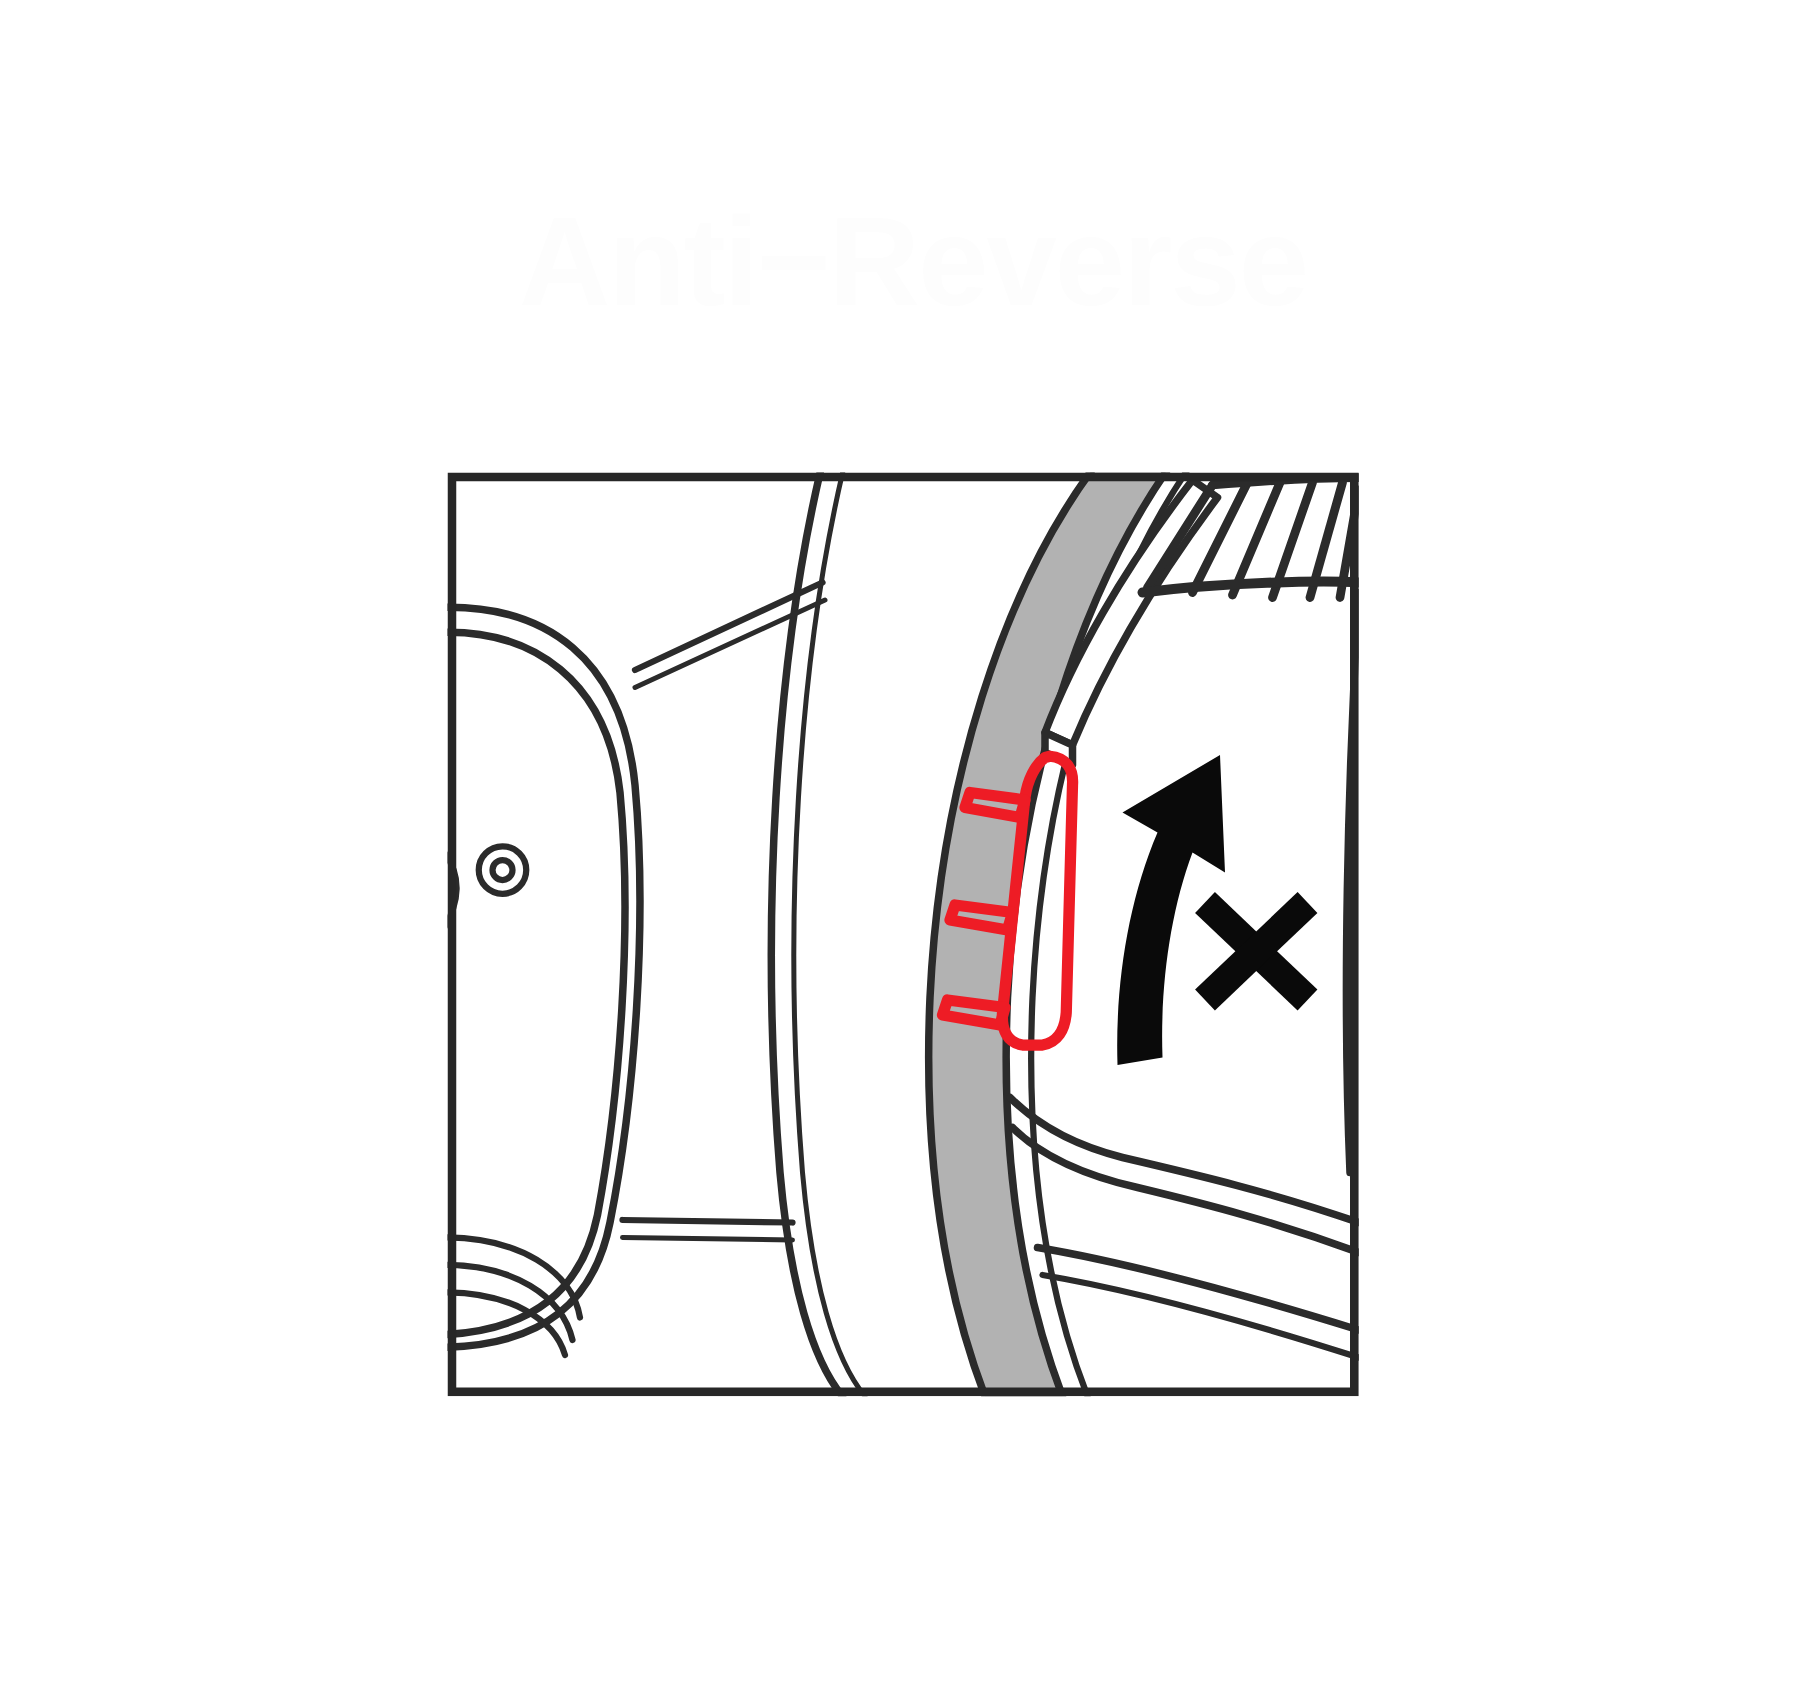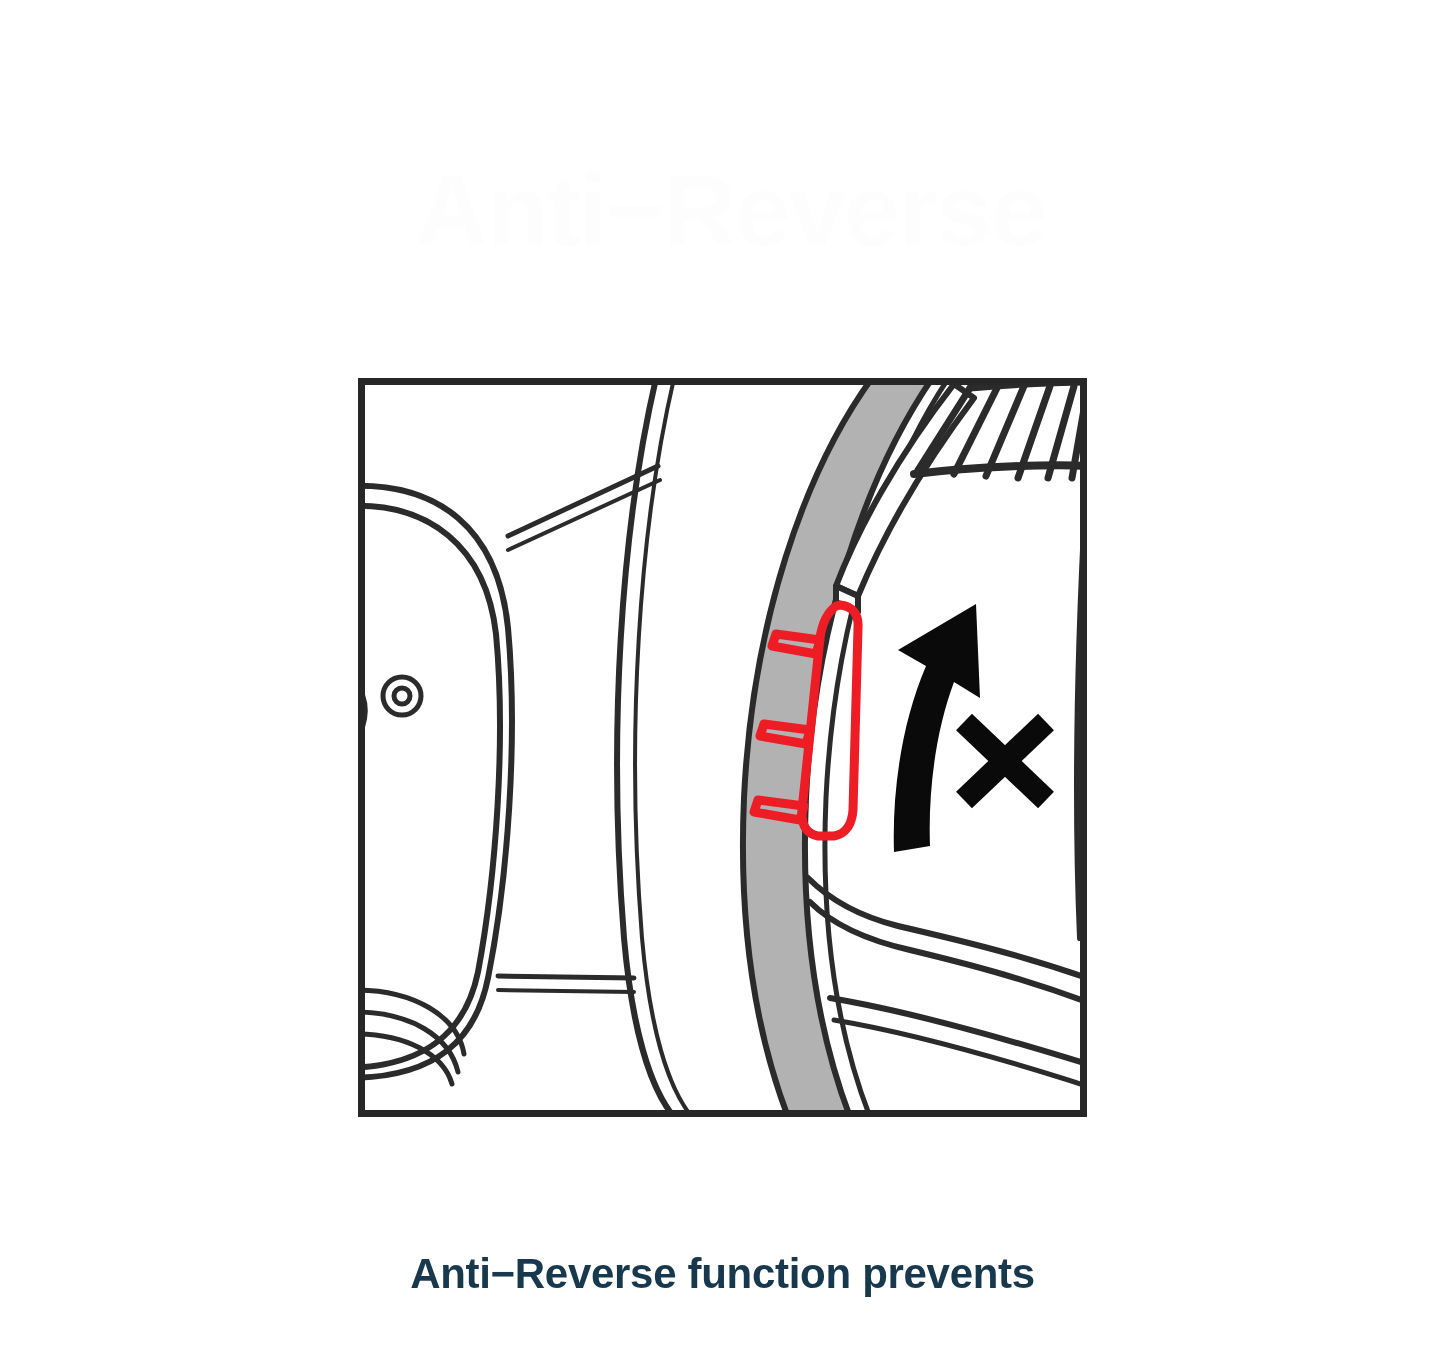--- a/index.html
+++ b/index.html
@@ -194,14 +194,13 @@
     <g stroke="#0a0a0a" stroke-width="23" stroke-linecap="butt">
       <path d="M606 344 L 688 422"></path>
       <path d="M688 344 L 606 422"></path>
     </g>
 
     <rect x="3.5" y="3.5" width="722" height="732" fill="none" stroke="#272727" stroke-width="7"></rect>
   </svg>
 </div>
 
 <div id="caption-block">
-  <span class="cap-line">Anti−Reverse function prevents</span>
 </div>
 
 </body></html>

